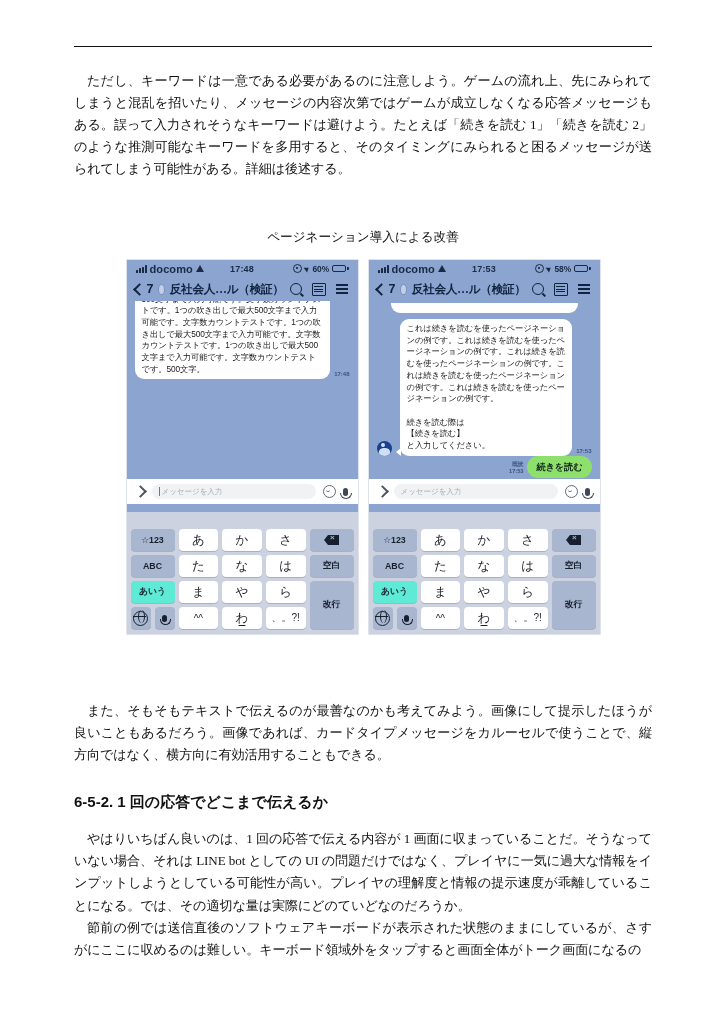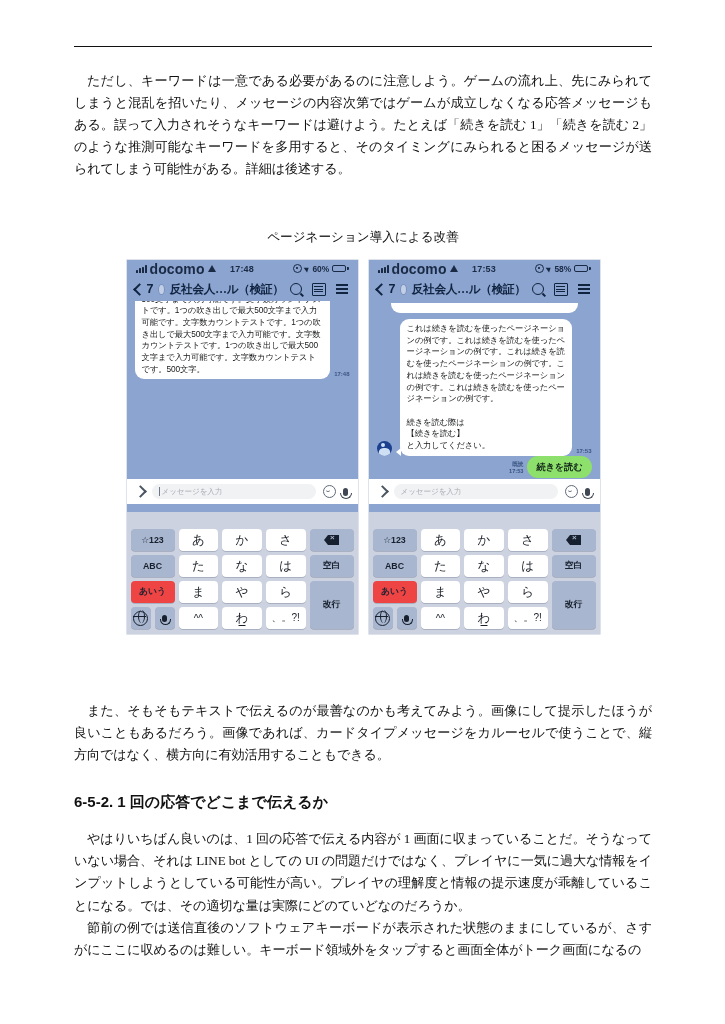--- a/index.html
+++ b/index.html
@@ -89,21 +89,21 @@
     position:relative;
     background:#8ba4d0;
   }
   .sb-left{display:flex;align-items:center;gap:3px;}
   .sb-bars{display:flex;align-items:flex-end;gap:1px;height:8px;}
   .sb-bars i{display:block;width:2px;background:#1a2a44;border-radius:.5px;}
   .sb-bars i:nth-child(1){height:3px;}
   .sb-bars i:nth-child(2){height:4.5px;}
   .sb-bars i:nth-child(3){height:6px;}
   .sb-bars i:nth-child(4){height:8px;}
-  .sb-carrier{font-size:14px;letter-spacing:.1px;}
+  .sb-carrier{font-size:11px;letter-spacing:.1px;}
   .wifi{
     width:9px;height:7px;position:relative;display:inline-block;
   }
   .wifi::after{
     content:"";position:absolute;left:0;bottom:0;
     border-left:4.5px solid transparent;border-right:4.5px solid transparent;
     border-bottom:7px solid #1a2a44;
   }
   .sb-time{
     position:absolute;left:0;right:0;text-align:center;
@@ -268,21 +268,21 @@
   .krow:last-child{margin-bottom:0;}
   .key{
     height:22px;border-radius:4px;
     display:flex;align-items:center;justify-content:center;
     font-size:12.5px;color:#1b1f27;
     background:#ffffff;
     box-shadow:0 .8px 0 rgba(120,130,150,.55);
     flex:1;
   }
   .key.fn{background:#a9b6cf;font-size:8.8px;font-weight:bold;color:#17202e;}
-  .key.fn.light{background:#ef4444;color:#1b2231;}
+  .key.fn.light{background:#5eead4;color:#1b2231;}
   .key.side{flex:0 0 44px;}
   .key.tall{height:48px;}
   .key.sub{font-size:10px;}
   .kcol{display:flex;flex-direction:column;gap:4px;flex:0 0 44px;}
   .kcol-main{display:flex;flex-direction:column;gap:4px;flex:1;}
   .kpair{display:flex;gap:4px;flex:0 0 44px;}
   .kpair .key{flex:1;}
   .del-ic{
     width:15px;height:10px;position:relative;
   }

